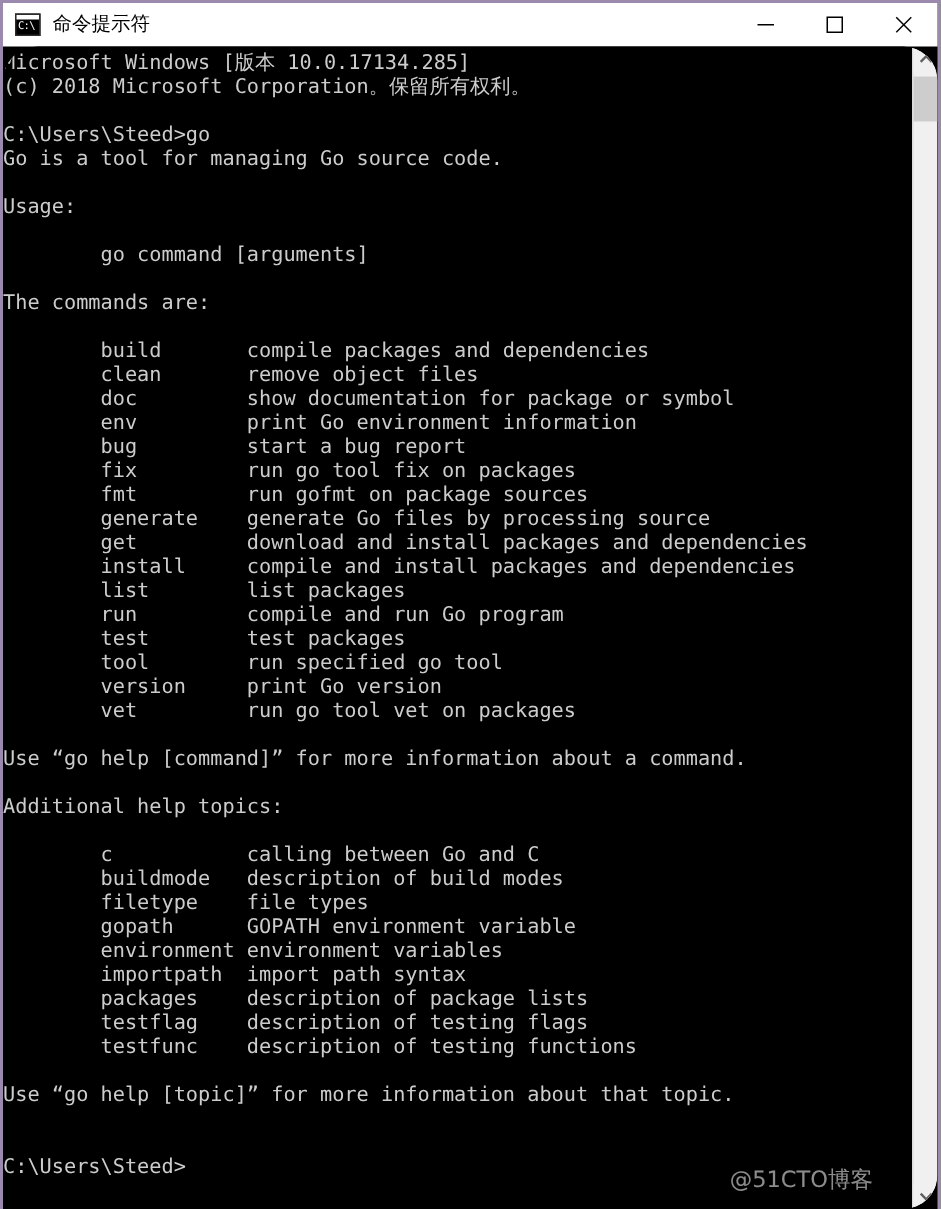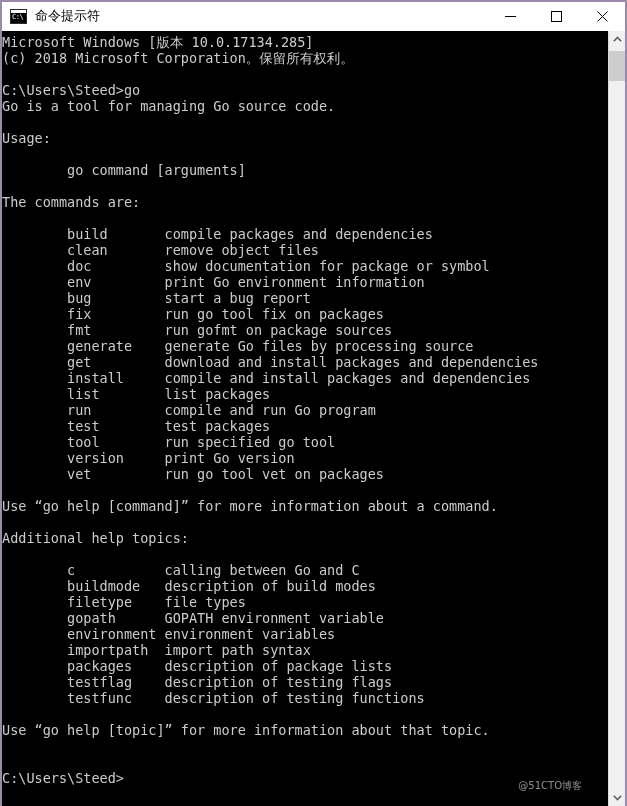--- a/index.html
+++ b/index.html
@@ -90,20 +90,21 @@
   }
   .cap-btn svg { display: block; }
 
   
   .console-area {
     flex: 1 1 auto;
     position: relative;
     background: #000000;
     display: flex;
     overflow: hidden;
+    border-radius: 23px;
   }
   .console-text {
     flex: 1 1 auto;
     position: relative;
     padding: 0;
     margin: 0;
     color: #cccccc;
     font-family: "DejaVu Sans Mono", monospace;
     font-size: 13.5px;
     line-height: 16px;
@@ -146,21 +147,21 @@
     background: #cdcdcd;
     box-sizing: border-box;
   }
 
   
   .watermark {
     position: absolute;
     right: 26px;
     bottom: 12px;
     font-family: "DejaVu Sans", sans-serif;
-    font-size: 10px;
+    font-size: 15px;
     color: rgba(255,255,255,0.55);
     white-space: nowrap;
     pointer-events: none;
   }
 </style>
 </head>
 <body>
 
 <div class="window">
 

